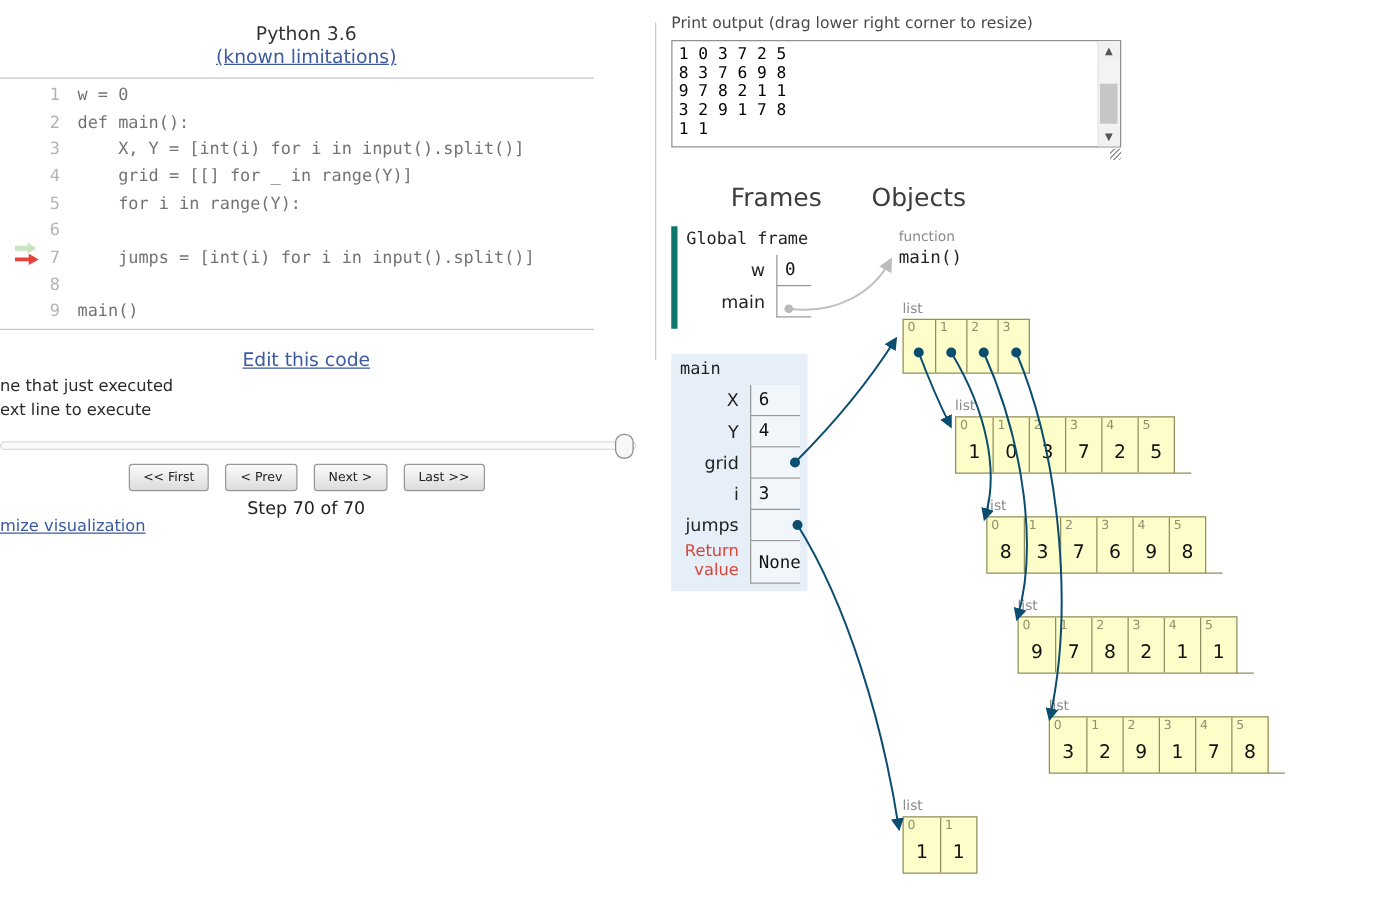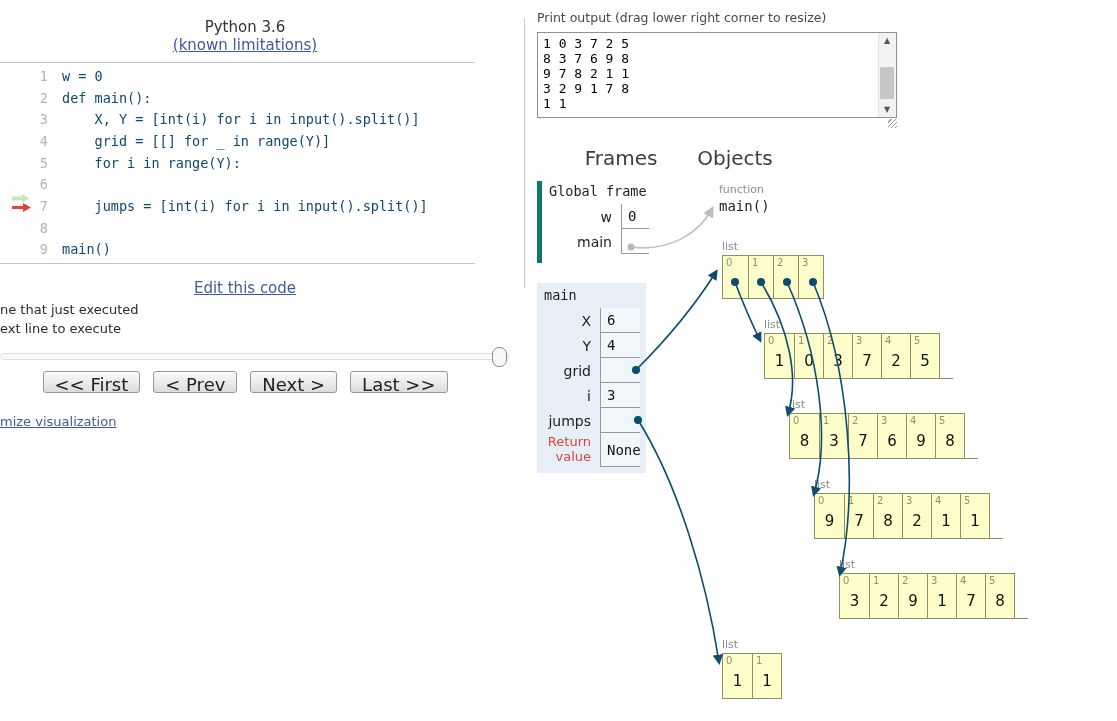--- a/index.html
+++ b/index.html
@@ -10,30 +10,30 @@
   a.link{color:#3d5a9e;text-decoration:underline;cursor:pointer;}
 
   
   #py-title{left:0;top:18px;width:490px;text-align:center;font-size:15px;color:#333;}
   #limits-link{left:0;top:36px;width:490px;text-align:center;font-size:15px;}
   .hr{left:0;width:475px;border-top:1px solid #c5c5c5;height:0;}
   #hr-top{top:62px;} #hr-bottom{top:263px;}
   #code-lines{left:0;top:65px;width:505px;}
   .code-line{height:21.7px;display:flex;align-items:center;font-family:"DejaVu Sans Mono","Liberation Mono",monospace;font-size:13.5px;}
   .lineno{width:48px;text-align:right;padding-right:14px;color:#b4b4b4;flex:none;}
-  .codetext{white-space:pre;color:#0c4a6e;}
+  .codetext{white-space:pre;color:#737373;}
   #edit-link{left:0;top:279px;width:490px;text-align:center;font-size:15px;}
   .legend-line{left:0;font-size:13px;color:#2b2b2b;}
   #legend1{top:302px;} #legend2{top:321px;}
 
   #slider-track{left:0;top:353px;width:509px;height:7px;background:#fafafa;border:1px solid #dcdcdc;border-radius:4px;box-sizing:border-box;}
   #slider-thumb{left:492px;top:347px;width:15px;height:20px;background:#f7f7f7;border:1px solid #8a8a8a;border-radius:7px;box-sizing:border-box;}
 
   #btn-row{left:0;top:371px;width:490px;display:flex;justify-content:center;gap:13px;}
-  #btn-row button{font-family:"DejaVu Sans","Liberation Sans",sans-serif;font-size:18px;color:#222;
+  #btn-row button{font-family:"DejaVu Sans","Liberation Sans",sans-serif;font-size:10px;color:#222;
      padding:2px 11px;height:22px;background:linear-gradient(#fbfbfb,#dcdcdc);
      border:1px solid #979797;border-radius:3px;cursor:pointer;}
   #step-counter{left:0;top:399px;width:490px;text-align:center;font-size:14px;color:#222;}
   #customize-link{left:0;top:414px;font-size:13px;}
 
   #divider{left:524px;top:18px;height:270px;width:0;border-left:1px solid #c9c9c9;}
 
   
   #print-label{left:537px;top:10px;font-size:12.5px;color:#484848;}
   #print-box{left:537px;top:32px;width:360px;height:86px;border:1px solid #919191;background:#fff;box-sizing:border-box;}
@@ -145,20 +145,21 @@
 
   <div class="abs" id="slider-track"></div>
   <div class="abs" id="slider-thumb"></div>
 
   <div class="abs" id="btn-row">
     <button>&lt;&lt; First</button>
     <button>&lt; Prev</button>
     <button>Next &gt;</button>
     <button>Last &gt;&gt;</button>
   </div>
+  <div class="abs" id="step-counter">Step 70 of 70</div>
   <div class="abs" id="customize-link"><a class="link">mize visualization</a></div>
 
   <div class="abs" id="divider"></div>
 
   <div class="abs" id="print-label">Print output (drag lower right corner to resize)</div>
   <div class="abs" id="print-box">
     <div id="print-text" class="mono">1 0 3 7 2 5
 8 3 7 6 9 8
 9 7 8 2 1 1
 3 2 9 1 7 8

